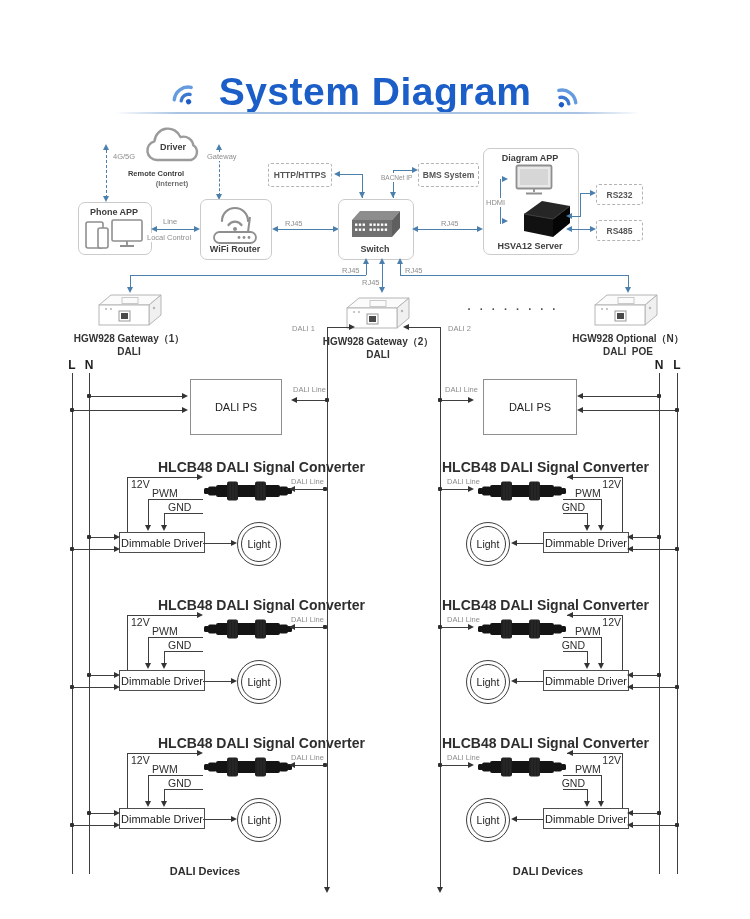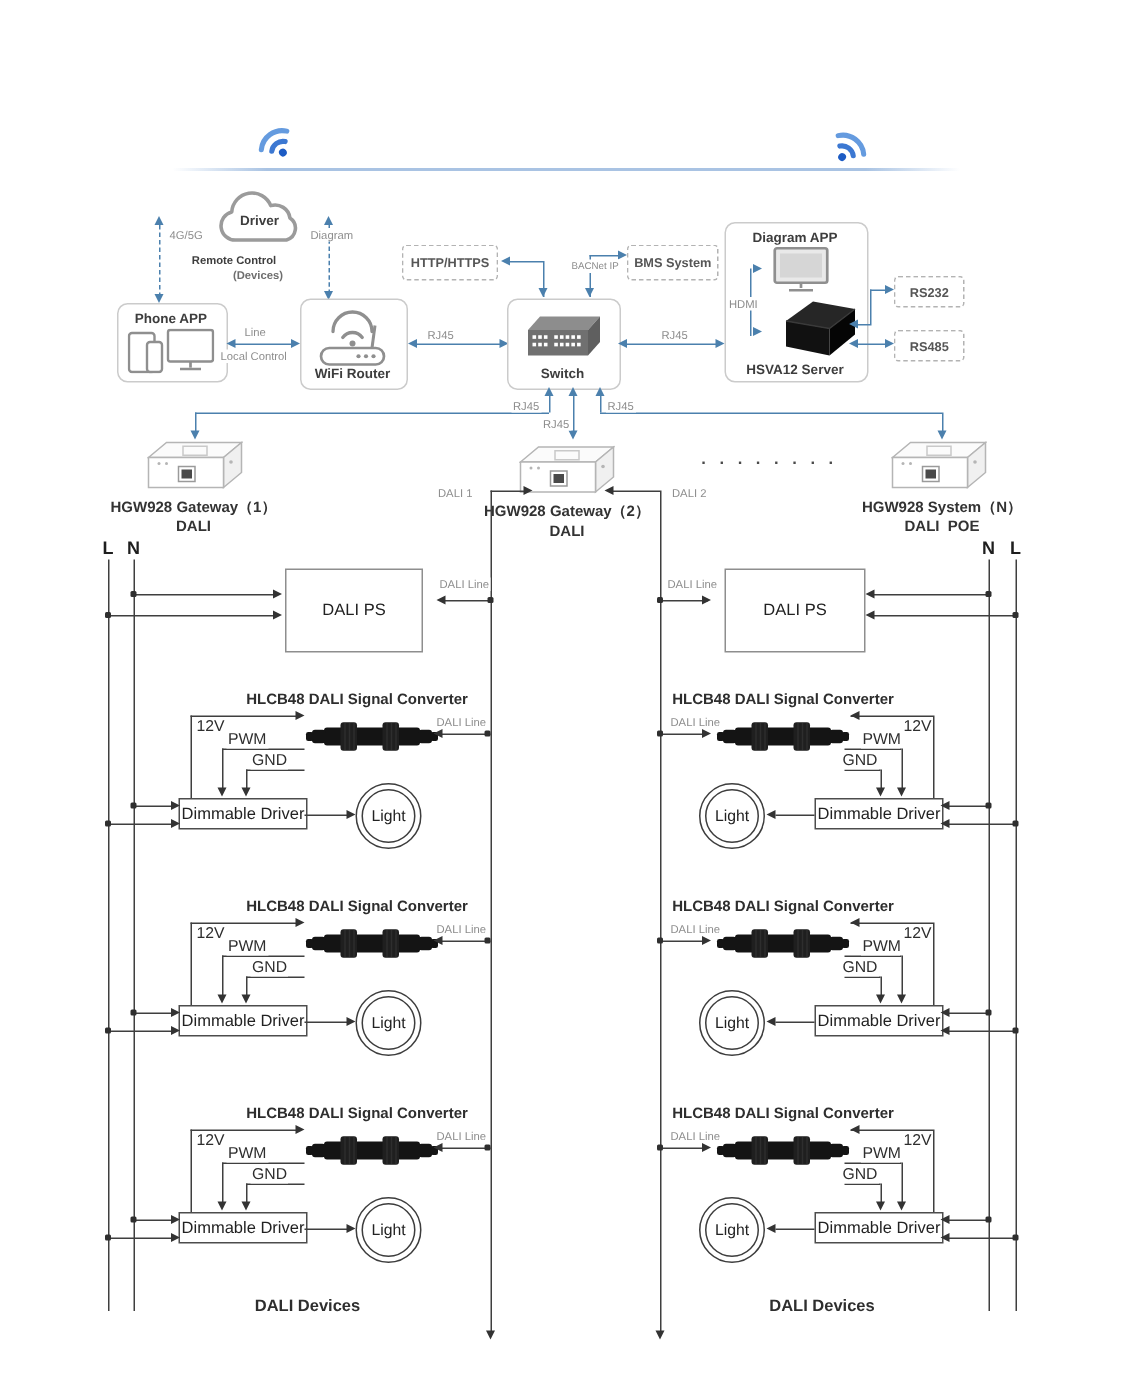--- a/index.html
+++ b/index.html
@@ -9,21 +9,21 @@
   i,b,s{position:absolute;display:block;font-style:normal;text-decoration:none}
   svg{position:absolute;display:block}
   .pgt{left:0;top:71px;width:750px;text-align:center;font-size:39px;font-weight:700;
        color:#1c5ec7;letter-spacing:.5px;line-height:42px}
   .sm{font-size:7.5px;line-height:9px;color:#8d8d8d;font-weight:400;background:#fff;
       padding:0 1px;white-space:nowrap}
   .bt{font-size:9px;line-height:11px;font-weight:700;color:#3d3d3d;text-align:center;white-space:nowrap}
   .gt{font-size:10px;line-height:12px;font-weight:700;color:#333;text-align:center;white-space:pre}
   .dk{font-size:10.5px;line-height:11px;color:#2e2e2e;font-weight:400;white-space:nowrap;
       background:#fff;padding:0 1px}
-  .ct{font-size:10px;line-height:12px;color:#2e2e2e;text-align:center;white-space:nowrap}
+  .ct{font-size:14px;line-height:12px;color:#2e2e2e;text-align:left;white-space:nowrap}
   .Ln{font-size:12px;line-height:13px;font-weight:700;color:#1e1e1e;text-align:center}
   .dd{font-size:11px;line-height:13px;color:#2e2e2e;text-align:center}
   .dbox{border:1px solid #4d4d4d;background:#fff;display:flex;align-items:center;
         justify-content:center;font-size:11px;color:#222}
   .psbox{border:1px solid #8e8e8e;background:#fff;display:flex;align-items:center;
         justify-content:center;font-size:11px;color:#222}
   .dshb{border:1px dashed #b3b3b3;border-radius:3px;background:#fff;display:flex;align-items:center;
         justify-content:center;font-size:8.5px;font-weight:700;color:#565656;white-space:nowrap}
   .rnd{border:1px solid #cbcbcb;border-radius:7px;background:#fff}
   .hl{height:1px;background:#3f3f3f}
@@ -40,20 +40,21 @@
   .dt{width:4px;height:4px;background:#2f2f2f;border-radius:1px}
   .circ{border-radius:50%}
   .mod{position:absolute;width:280px;height:118px}
   .ul{height:2px;background:linear-gradient(90deg,rgba(169,195,227,0),#a9c3e3 12%,#a9c3e3 88%,rgba(169,195,227,0))}
 </style>
 </head>
 <body>
 
 <div id="cv">
 
+  <b class="pgt">System Diagram</b>
   <i class="ul" style="left:115px;top:112px;width:525px"></i>
   <i style="left:168px;top:80px;width:30px;height:28px;transform:rotate(-36deg)">
     <svg width="30" height="28" viewBox="0 0 30 28">
       <path d="M4.5 13.5 A14 14 0 0 1 25.5 13.5" fill="none" stroke="#659bdf" stroke-width="3.4" stroke-linecap="round"></path>
       <path d="M9.5 18.5 A7.5 7.5 0 0 1 20.5 18.5" fill="none" stroke="#3c78d2" stroke-width="3.4" stroke-linecap="round"></path>
       <circle cx="15" cy="23.5" r="2.6" fill="#1d5cc4"></circle>
     </svg>
   </i>
   <i style="left:552px;top:83px;width:30px;height:28px;transform:scaleX(-1) rotate(-36deg)">
     <svg width="30" height="28" viewBox="0 0 30 28">
@@ -61,31 +62,31 @@
       <path d="M9.5 18.5 A7.5 7.5 0 0 1 20.5 18.5" fill="none" stroke="#3c78d2" stroke-width="3.4" stroke-linecap="round"></path>
       <circle cx="15" cy="23.5" r="2.6" fill="#1d5cc4"></circle>
     </svg>
   </i>
 
   <svg style="left:142px;top:124px" width="62" height="48" viewBox="0 0 62 48">
     <path d="M15 36 a9.5 9.5 0 0 1 -2.5 -18.7 a13.5 13.5 0 0 1 26 -4.2 a10 10 0 0 1 12.8 8.2 a8.2 8.2 0 0 1 -2.3 14.7 z" fill="#fff" stroke="#9b9b9b" stroke-width="2.4" stroke-linejoin="round"></path>
   </svg>
   <b class="bt" style="left:142px;top:142px;width:62px">Driver</b>
   <b class="bt" style="left:112px;top:168px;width:88px;font-size:7.5px">Remote Control</b>
-  <b class="bt" style="left:128px;top:178px;width:88px;font-size:7.5px;color:#6e6e6e">(Devices)</b>
+  <b class="bt" style="left:128px;top:178px;width:88px;font-size:7.5px;color:#6e6e6e">(Internet)</b>
 
   <i class="dsh" style="left:106px;top:150px;height:48px"></i>
   <i class="aU bu" style="left:103px;top:144px"></i>
   <i class="aD bu" style="left:103px;top:196px"></i>
   <b class="sm" style="left:112px;top:152px">4G/5G</b>
 
   <i class="dsh" style="left:219px;top:150px;height:46px"></i>
   <i class="aU bu" style="left:216px;top:144px"></i>
   <i class="aD bu" style="left:216px;top:194px"></i>
-  <b class="sm" style="left:206px;top:152px">Diagram</b>
+  <b class="sm" style="left:206px;top:152px">Gateway</b>
 
   <i class="rnd" style="left:78px;top:202px;width:72px;height:51px"></i>
   <b class="bt" style="left:78px;top:207px;width:72px">Phone APP</b>
   <svg style="left:85px;top:219px" width="58" height="30" viewBox="0 0 58 30">
     <rect x="1" y="3" width="17" height="26" rx="2" fill="#fff" stroke="#8f8f8f" stroke-width="1.6"></rect>
     <rect x="13" y="9" width="10" height="20" rx="2" fill="#fff" stroke="#8f8f8f" stroke-width="1.6"></rect>
     <rect x="27" y="1" width="30" height="21" rx="1.5" fill="#fff" stroke="#8f8f8f" stroke-width="1.6"></rect>
     <path d="M42 22 v4 M35 27 h14" stroke="#8f8f8f" stroke-width="1.8" fill="none"></path>
   </svg>
 
@@ -237,21 +238,21 @@
     <rect x="23" y="21" width="7" height="6" fill="#4a4a4a"></rect>
     <circle cx="8" cy="17" r="1" fill="#b5b5b5"></circle>
       <circle cx="13" cy="17" r="1" fill="#b5b5b5"></circle>
       <circle cx="56" cy="16" r="1.2" fill="#b5b5b5"></circle>
   </svg>
 
   <b class="gt" style="left:64px;top:333px;width:130px">HGW928 Gateway（1）</b>
   <b class="gt" style="left:64px;top:346px;width:130px">DALI</b>
   <b class="gt" style="left:313px;top:336px;width:130px">HGW928 Gateway（2）</b>
   <b class="gt" style="left:313px;top:349px;width:130px">DALI</b>
-  <b class="gt" style="left:563px;top:333px;width:130px">HGW928 System（N）</b>
+  <b class="gt" style="left:563px;top:333px;width:130px">HGW928 Optional（N）</b>
   <b class="gt" style="left:563px;top:346px;width:130px">DALI  POE</b>
   <b style="left:443px;top:300px;width:140px;text-align:center;font-size:11px;font-weight:700;letter-spacing:3px;color:#4a4a4a">. . . . . . . .</b>
 
   <i class="hl" style="left:327px;top:327px;width:23px"></i>
   <i class="aR" style="left:349px;top:324px"></i>
   <b class="sm" style="left:291px;top:324px">DALI 1</b>
   <i class="hl" style="left:407px;top:327px;width:33px"></i>
   <i class="aL" style="left:403px;top:324px"></i>
   <b class="sm" style="left:447px;top:324px">DALI 2</b>
 

